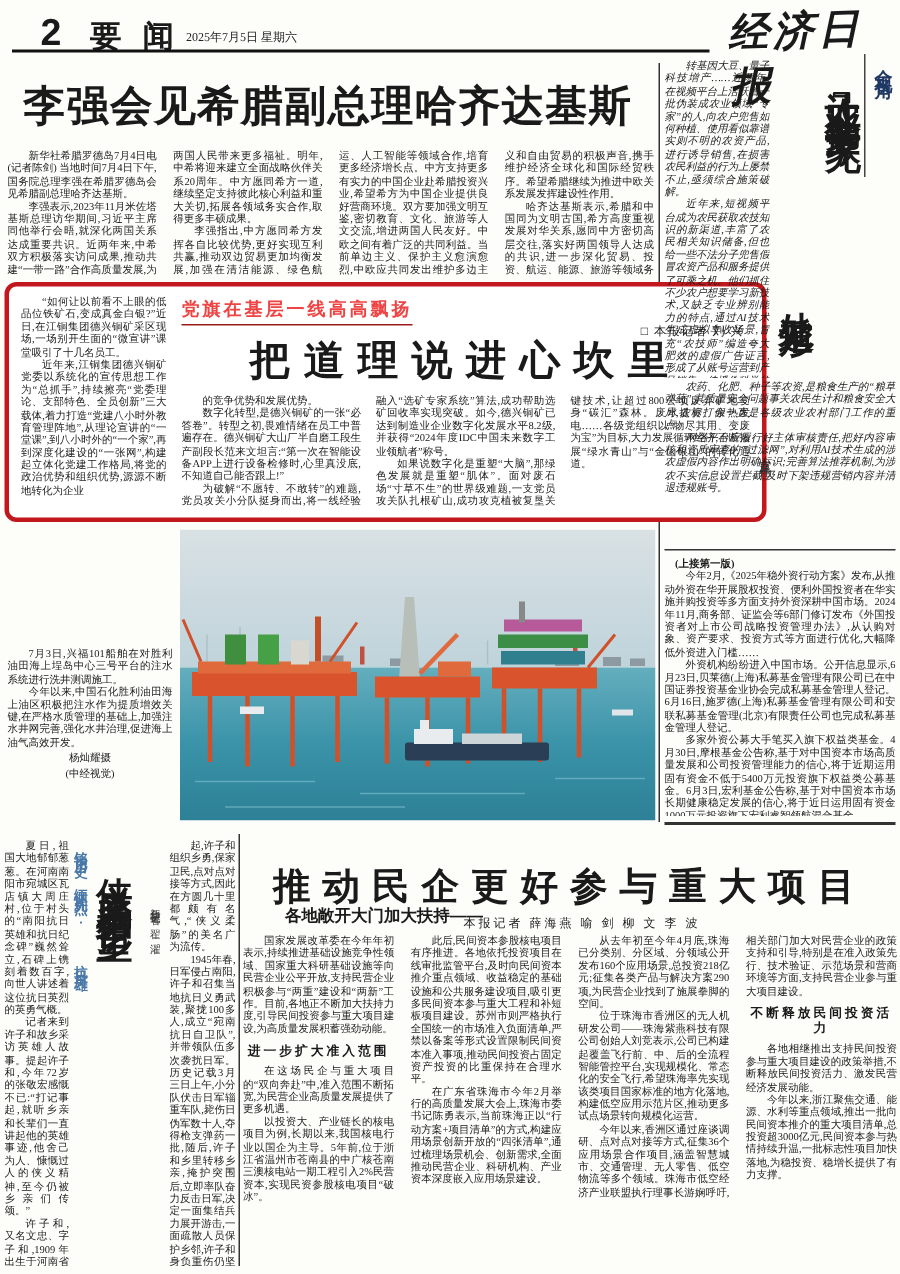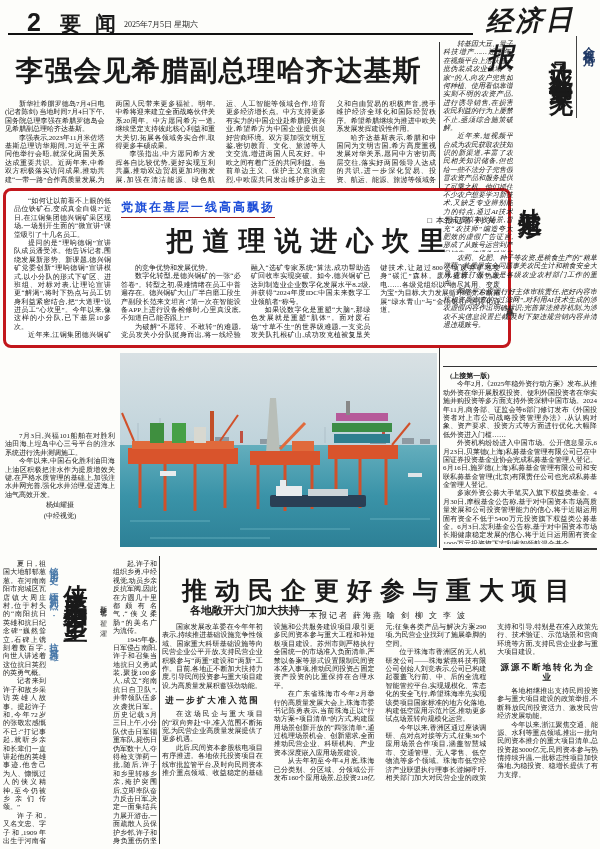--- a/index.html
+++ b/index.html
@@ -23,21 +23,21 @@
   .headline-xl{font-family:"Liberation Sans",sans-serif;font-weight:bold;font-size:28px;
                letter-spacing:1px;text-align:center;width:437px;}
   .cols4{column-count:4;column-gap:11px;font-size:7px;line-height:1.2;overflow:hidden;}
   .cols3{column-count:3;column-gap:10px;font-size:7px;line-height:1.2;overflow:hidden;}
   .smalltext{font-size:7px;line-height:1.2;overflow:hidden;}
   
   .redbox{border:3px solid #c2171c;border-radius:8px;background:#fff;
           display:flex;padding:6px 8px;box-sizing:border-box;}
   .rb-left{width:97px;flex:none;}
   .rb-right{flex:1;margin-left:10px;position:relative;}
-  .rb-eyebrow{color:#1d4ed8;font-weight:bold;font-size:12px;letter-spacing:2px;
+  .rb-eyebrow{color:#ef4444;font-weight:bold;font-size:12px;letter-spacing:2px;
               border-bottom:1.5px solid #9e1b1b;display:inline-block;padding-bottom:1px;}
   .rb-byline{position:absolute;right:4px;top:18px;font-size:8px;letter-spacing:1px;}
   .rb-title{font-size:27px;font-weight:bold;letter-spacing:9px;text-align:center;margin-top:5px;}
   
   .vert{writing-mode:vertical-rl;text-orientation:upright;}
   .gv-label{font-size:12px;font-weight:bold;color:#1f3864;letter-spacing:4px;
             border-left:1px solid #444;padding-left:3px;}
   .gv-title{font-family:"Liberation Sans",sans-serif;font-weight:bold;font-size:24px;
             letter-spacing:4px;line-height:1;}
   .gv-author{font-size:8px;letter-spacing:2px;color:#333;}
@@ -71,21 +71,20 @@
       <p class="para">李强表示,2023年11月米佐塔基斯总理访华期间,习近平主席同他举行会晤,就深化两国关系达成重要共识。近两年来,中希双方积极落实访问成果,推动共建“一带一路”合作高质量发展,为两国人民带来更多福祉。明年,中希将迎来建立全面战略伙伴关系20周年。中方愿同希方一道,继续坚定支持彼此核心利益和重大关切,拓展各领域务实合作,取得更多丰硕成果。</p>
       <p class="para">李强指出,中方愿同希方发挥各自比较优势,更好实现互利共赢,推动双边贸易更加均衡发展,加强在清洁能源、绿色航运、人工智能等领域合作,培育更多经济增长点。中方支持更多有实力的中国企业赴希腊投资兴业,希望希方为中国企业提供良好营商环境。双方要加强文明互鉴,密切教育、文化、旅游等人文交流,增进两国人民友好。中欧之间有着广泛的共同利益。当前单边主义、保护主义愈演愈烈,中欧应共同发出维护多边主义和自由贸易的积极声音,携手维护经济全球化和国际经贸秩序。希望希腊继续为推进中欧关系发展发挥建设性作用。</p>
       <p class="para">哈齐达基斯表示,希腊和中国同为文明古国,希方高度重视发展对华关系,愿同中方密切高层交往,落实好两国领导人达成的共识,进一步深化贸易、投资、航运、能源、旅游等领域务实合作,促进人文交流,加强文明对话,推动希中全面战略伙伴关系发展。中国是具有重要国际影响力的大国,希方愿同中方加强多边协调合作,共同维护联合国宪章宗旨和原则,携手应对气候变化等全球性挑战,为世界注入更多稳定性和确定性。</p>
     </div>
 
   <div class="abs vrule" style="left:439px;top:42px;height:506px;"></div>
 
   <div class="abs redbox" style="left:3px;top:188px;width:508px;height:160px;">
     <div class="rb-left smalltext" style="height:141px;">
         <p class="para">“如何让以前看不上眼的低品位铁矿石,变成真金白银?”近日,在江铜集团德兴铜矿采区现场,一场别开生面的“微宣讲”课堂吸引了十几名员工。</p>
-        <p class="para">提问的是“理响德铜”宣讲队成员潘受冰。他告诉记者,围绕发展新形势、新课题,德兴铜矿党委创新“理响德铜”宣讲模式,以小分队的形式下矿区、进班组、对标对表,让理论宣讲更“解渴”,将时下热点与员工切身利益紧密结合,把“大道理”说进员工“心坎里”。今年以来,像这样的小分队,已下基层10多次。</p>
         <p class="para">近年来,江铜集团德兴铜矿党委以系统化的宣传思想工作为“总抓手”,持续擦亮“党委理论、支部特色、全员创新”三大载体,着力打造“党建八小时外教育管理阵地”,从理论宣讲的“一堂课”,到八小时外的“一个家”,再到深度化建设的“一张网”,构建起立体化党建工作格局,将党的政治优势和组织优势,源源不断地转化为企业</p>
       </div>
     <div class="rb-right">
       <span class="rb-eyebrow">党旗在基层一线高高飘扬</span>
       <span class="rb-byline">□ 本报记者 刘 兴</span>
       <div class="rb-title">把道理说进心坎里</div>
       <div class="cols3" style="height:86px;margin-top:5px;">
           <p class="para">的竞争优势和发展优势。</p>
           <p class="para">数字化转型,是德兴铜矿的一张“必答卷”。转型之初,畏难情绪在员工中普遍存在。德兴铜矿大山厂半自磨工段生产副段长范来文坦言:“第一次在智能设备APP上进行设备检修时,心里真没底,不知道自己能否跟上!”</p>
           <p class="para">为破解“不愿转、不敢转”的难题,党员攻关小分队挺身而出,将一线经验融入“选矿专家系统”算法,成功帮助选矿回收率实现突破。如今,德兴铜矿已达到制造业企业数字化发展水平8.2级,并获得“2024年度IDC中国未来数字工业领航者”称号。</p>
@@ -222,36 +221,37 @@
 
   <div class="abs smalltext" style="left:3px;top:560px;width:43px;height:284px;">
       <p class="para">夏日,祖国大地郁郁葱葱。在河南南阳市宛城区瓦店镇大周庄村,位于村头的“南阳抗日英雄和抗日纪念碑”巍然耸立,石碑上镌刻着数百字,向世人讲述着这位抗日英烈的英勇气概。</p>
       <p class="para">记者来到许子和故乡采访英雄人故事。提起许子和,今年72岁的张敬宏感慨不已:“打记事起,就听乡亲和长辈们一直讲起他的英雄事迹,他舍己为人、慷慨过人的侠义精神,至今仍被乡亲们传颂。”</p>
       <p class="para">许子和,又名文忠、字子和,1909年出生于河南省南阳县,即今日的宛城区,自幼读诗书,成年后加入爱国将领冯玉祥部当兵。1937年全面抗战爆发后,怀着家国大义的许子和受党组织派遣,回中共地下党员和乡亲一起回南阳,开展抗日救亡活动。他们在当地成立“抗日战地服务团”,结合当时的抗日death名单,排演《放下你的鞭子》《卢沟桥的枪声》等剧目,不仅唤醒了人们的抗日斗志,还吸引和发动周围了向严党员加入。</p>
     </div>
   <div class="abs vert hero-eyebrow" style="left:47px;top:560px;height:180px;">铭记历史 缅怀先烈 · 抗日英雄</div>
   <div class="abs vert hero-title" style="left:62px;top:566px;height:230px;">侠义柔肠勇护乡里</div>
   <div class="abs vert hero-byline" style="left:98px;top:600px;height:90px;">新华社记者 翟 濯</div>
   <div class="abs smalltext" style="left:113px;top:560px;width:44px;height:284px;">
-      <p class="para">起,许子和组织乡勇,中经视觉,动员乡亲反抗军阀,因此在方圆几十里都颇有名气,“侠义柔肠”的美名广为流传。</p>
+      <p class="para">起,许子和组织乡勇,保家卫民,点对点对接等方式,因此在方圆几十里都颇有名气,“侠义柔肠”的美名广为流传。</p>
       <p class="para">1945年春,日军侵占南阳,许子和召集当地抗日义勇武装,聚拢100多人,成立“宛南抗日自卫队”,并带领队伍多次袭扰日军。历史记载3月三日上午,小分队伏击日军辎重车队,毙伤日伪军数十人,夺得枪支弹药一批,随后,许子和乡里转移乡亲,掩护突围后,立即率队奋力反击日军,决定一面集结兵力展开游击,一面疏散人员保护乡邻,许子和身负重伤仍坚持指挥,直至把乡亲们转移到主力部队驻地附近。</p>
     </div>
 
   <div class="abs vrule" style="left:159px;top:556px;height:288px;"></div>
 
   <div class="abs ent-eyebrow" style="left:190px;top:558px;">各地敞开大门加大扶持——</div>
   <div class="abs ent-headline" style="left:162px;top:574px;">推动民企更好参与重大项目</div>
   <div class="abs ent-byline" style="left:170px;top:610px;">本报记者 薛海燕 喻 剑 柳 文 李 波</div>
   <div class="abs cols4" style="left:162px;top:623px;width:436px;height:218px;">
       <p class="para">国家发展改革委在今年年初表示,持续推进基础设施竞争性领域、国家重大科研基础设施等向民营企业公平开放,支持民营企业积极参与“两重”建设和“两新”工作。目前,各地正不断加大扶持力度,引导民间投资参与重大项目建设,为高质量发展积蓄强劲动能。</p>
       <p class="subhead">进一步扩大准入范围</p>
       <p class="para">在这场民企与重大项目的“双向奔赴”中,准入范围不断拓宽,为民营企业高质量发展提供了更多机遇。</p>
+      <p class="para">以投资大、产业链长的核电项目为例,长期以来,我国核电行业以国企为主导。5年前,位于浙江省温州市苍南县的中广核苍南三澳核电站一期工程引入2%民营资本,实现民资参股核电项目“破冰”。</p>
       <p class="para">此后,民间资本参股核电项目有序推进。各地依托投资项目在线审批监管平台,及时向民间资本推介重点领域、收益稳定的基础设施和公共服务建设项目,吸引更多民间资本参与重大工程和补短板项目建设。苏州市则严格执行全国统一的市场准入负面清单,严禁以备案等形式设置限制民间资本准入事项,推动民间投资占固定资产投资的比重保持在合理水平。</p>
       <p class="para">在广东省珠海市今年2月举行的高质量发展大会上,珠海市委书记陈勇表示,当前珠海正以“行动方案+项目清单”的方式,构建应用场景创新开放的“四张清单”,通过梳理场景机会、创新需求,全面推动民营企业、科研机构、产业资本深度嵌入应用场景建设。</p>
       <p class="para">从去年初至今年4月底,珠海已分类别、分区域、分领域公开发布160个应用场景,总投资218亿元;征集各类产品与解决方案290项,为民营企业找到了施展拳脚的空间。</p>
       <p class="para">位于珠海市香洲区的无人机研发公司——珠海紫燕科技有限公司创始人刘竞表示,公司已构建起覆盖飞行前、中、后的全流程智能管控平台,实现规模化、常态化的安全飞行,希望珠海率先实现该类项目国家标准的地方化落地,构建低空应用示范片区,推动更多试点场景转向规模化运营。</p>
       <p class="para">今年以来,香洲区通过座谈调研、点对点对接等方式,征集36个应用场景合作项目,涵盖智慧城市、交通管理、无人零售、低空物流等多个领域。珠海市低空经济产业联盟执行理事长游娴呼吁,相关部门加大对民营企业的政策支持和引导,特别是在准入政策先行、技术验证、示范场景和营商环境等方面,支持民营企业参与重大项目建设。</p>
-      <p class="subhead">源源不断地转化为企业</p>
+      <p class="subhead">不断释放民间投资活力</p>
       <p class="para">各地相继推出支持民间投资参与重大项目建设的政策举措,不断释放民间投资活力、激发民营经济发展动能。</p>
       <p class="para">今年以来,浙江聚焦交通、能源、水利等重点领域,推出一批向民间资本推介的重大项目清单,总投资超3000亿元,民间资本参与热情持续升温,一批标志性项目加快落地,为稳投资、稳增长提供了有力支撑。</p>
     </div>
 
 </div>
 
 </body></html>

